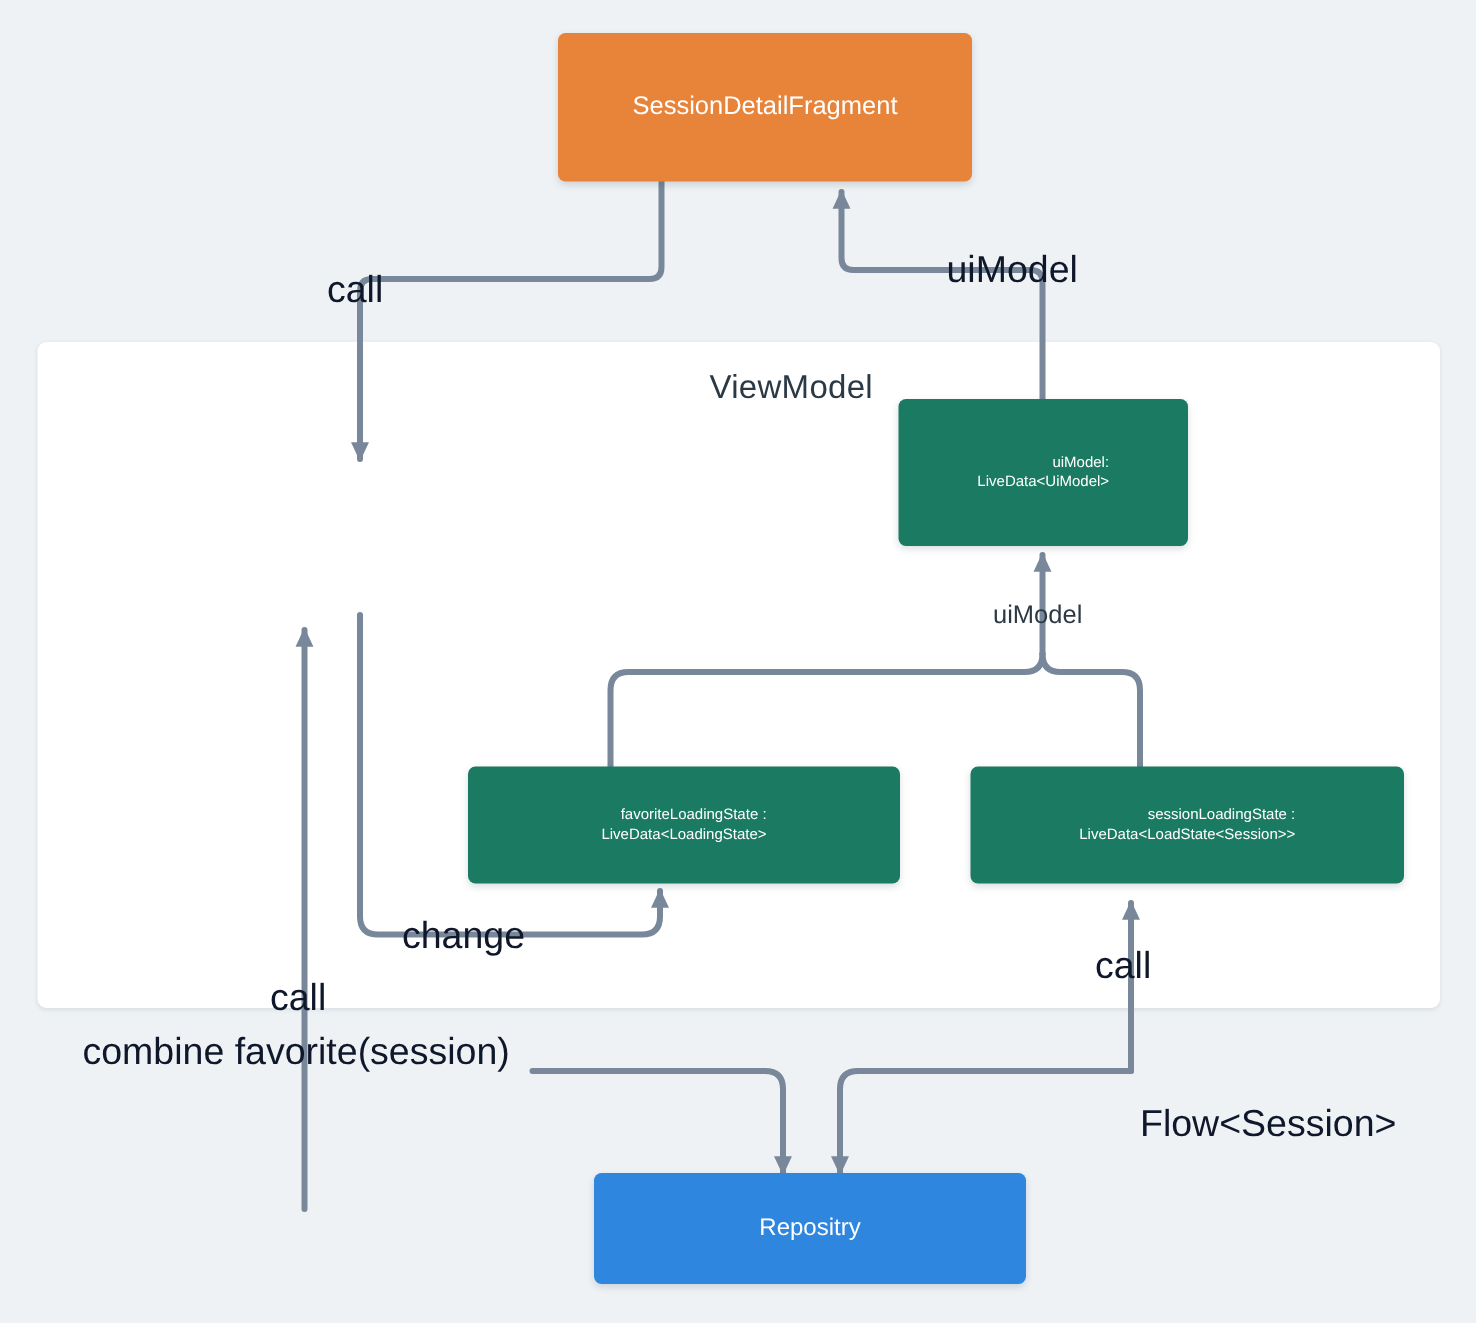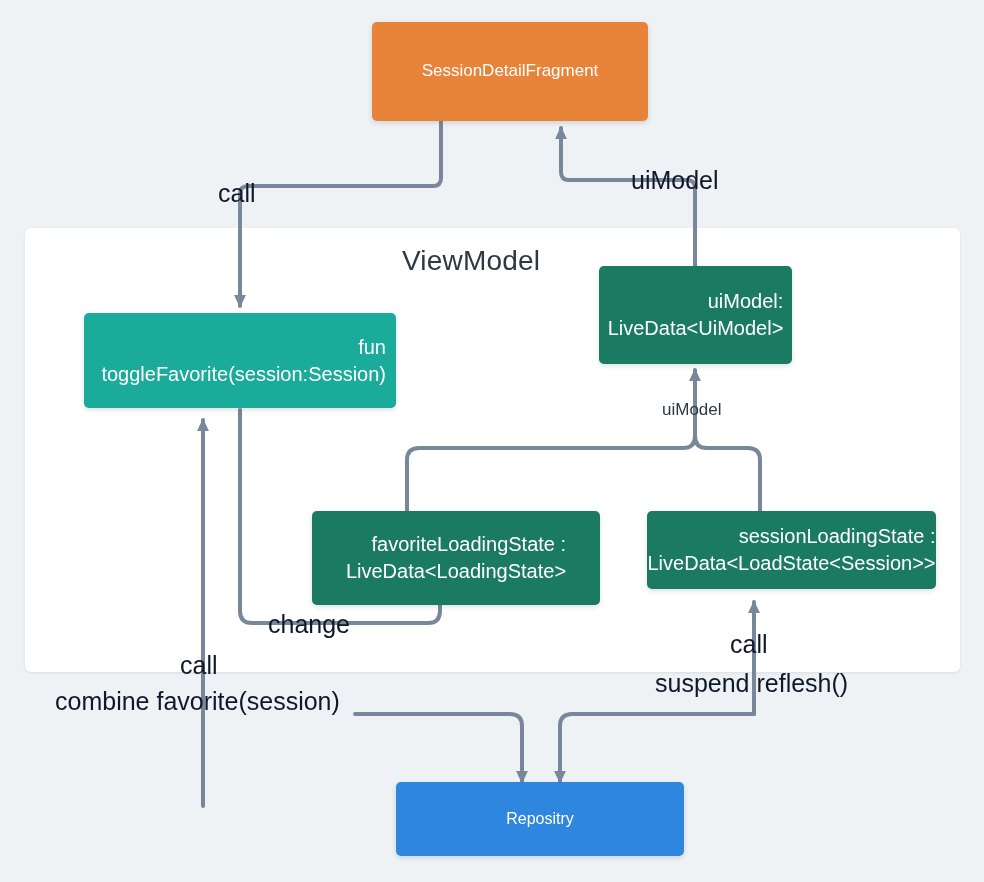--- a/index.html
+++ b/index.html
@@ -19,24 +19,24 @@
   
   .group-box {
     position: absolute;
     background: #ffffff;
     border-radius: 6px;
     box-shadow: 0 1px 3px rgba(30,50,70,0.10);
   }
   .group-title {
     position: absolute;
     color: #2b3944;
-    font-size: 28px;
+    font-size: 22px;
     letter-spacing: 0.2px;
     white-space: nowrap;
-    text-align: left;
+    text-align: right;
   }
   
   .node {
     position: absolute;
     border-radius: 5px;
     box-shadow: 0 2px 5px rgba(30,50,70,0.16);
     display: flex;
     align-items: center;
     justify-content: center;
     text-align: right;
@@ -44,21 +44,21 @@
     box-sizing: border-box;
     line-height: 1.35;
     padding: 4px 10px;
   }
   .node-label { white-space: pre-line; }
   .node.orange  { background: #e8833a; }
   .node.teal    { background: #1aab9b; }
   .node.green   { background: #1b7a62; }
   .node.blue    { background: #2e86de; }
   .node.f16 { font-size: 16px; }
-  .node.f15 { font-size: 20px; }
+  .node.f15 { font-size: 10px; }
   .node.f17 { font-size: 17px; }
 
   
   #edges {
     position: absolute;
     left: 0;
     top: 0;
     width: 984px;
     height: 882px;
     pointer-events: none;
@@ -123,30 +123,27 @@
     <path class="edge-path" d="M 754 714 Q 754 714 742 714 L 572 714 Q 560 714 560 726 L 560 782" marker-end="url(#arrow)"></path>
 
      sessionLoadingState : "Flow<session>" --&gt;
     <path class="edge-path" d="M 637 790 Q 637 753 649 753 L 863 753 Q 863 753 863 741 L 863 602" marker-end="url(#arrow)"></path>
   </session></svg>
 
   <div class="node orange f17" style="left:372px; top:22px; width:276px; height:99px;">
     <span class="node-label">SessionDetailFragment</span>
   </div>
 
-  <div class="node teal f15" style="left:84px; top:313px; width:312px; height:95px;">
-    <span class="node-label">fun toggleFavorite(session:Session)</span>
-  </div>
 
   <div class="node green f15" style="left:599px; top:266px; width:193px; height:98px;">
     <span class="node-label">uiModel:
 LiveData&lt;UiModel&gt;</span>
   </div>
 
-  <div class="node green f15" style="left:312px; top:511px; width:288px; height:94px;">
+  <div class="node green f15" style="left:312px; top:511px; width:288px; height:78px;">
     <span class="node-label">favoriteLoadingState :
 LiveData&lt;LoadingState&gt;</span>
   </div>
 
   <div class="node blue f16" style="left:396px; top:782px; width:288px; height:74px;">
     <span class="node-label">Repositry</span>
   </div>
 
   <div class="node green f15" style="left:647px; top:511px; width:289px; height:78px;">
     <span class="node-label">sessionLoadingState :
@@ -160,16 +157,16 @@
   <div class="edge-label small" style="left:662px; top:401px;">uiModel</div>
 
   <div class="edge-label" style="left:268px; top:612px;">change</div>
 
   <div class="edge-label" style="left:180px; top:653px;">call</div>
 
   <div class="edge-label" style="left:55px; top:689px;">combine favorite(session)</div>
 
   <div class="edge-label" style="left:730px; top:632px;">call</div>
 
-  <div class="edge-label" style="left:655px; top:671px;">suspend reflesh()</div>
 
+  <div class="edge-label" style="left:760px; top:737px;">Flow&lt;Session&gt;</div>
 
 </div>
 
 </body></html>

